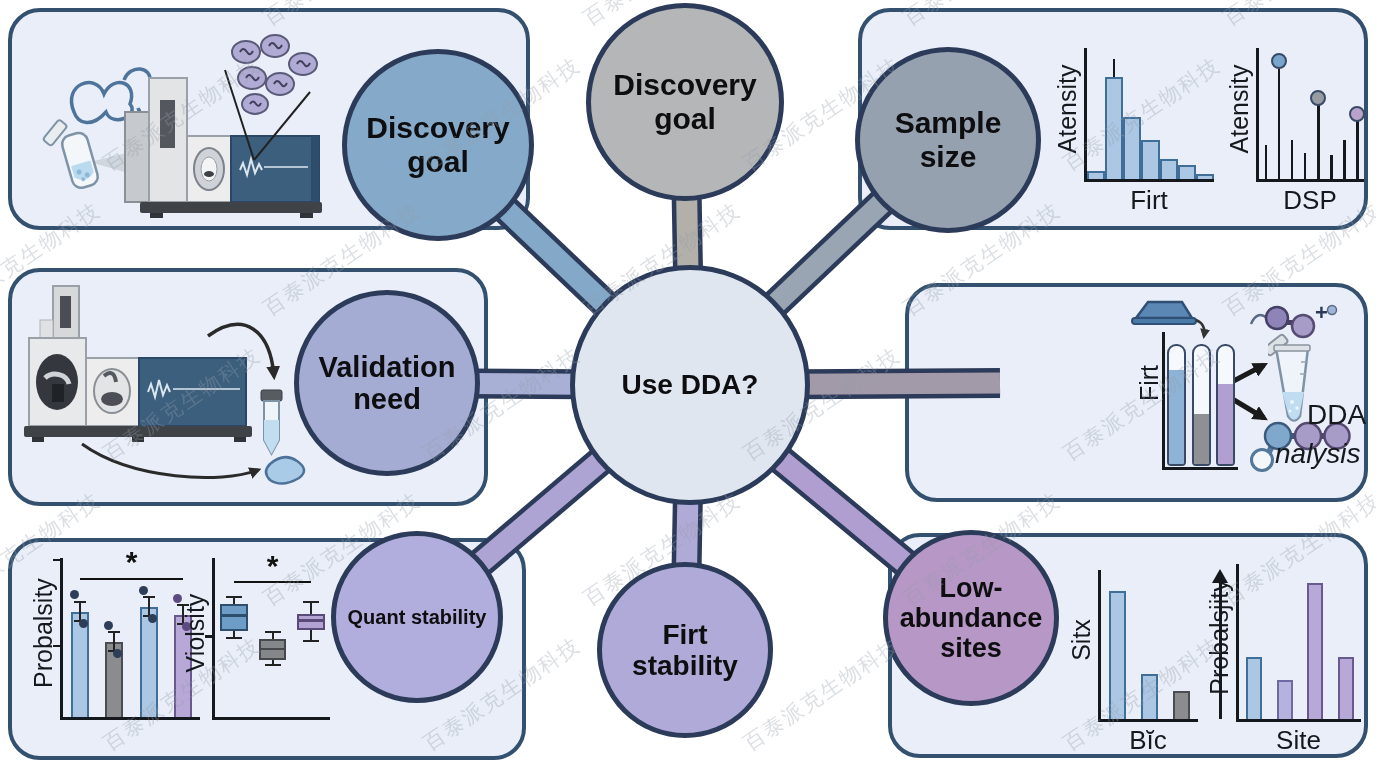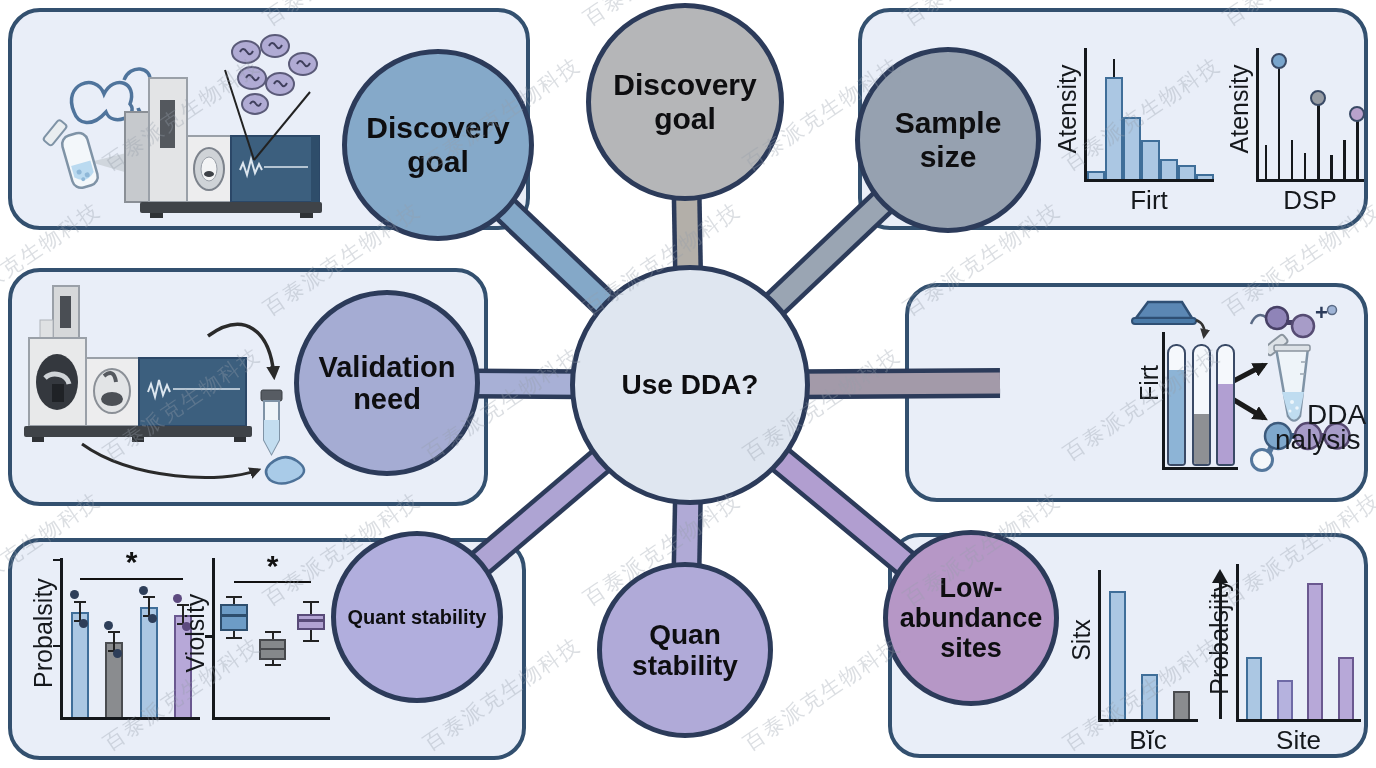--- a/index.html
+++ b/index.html
@@ -273,21 +273,21 @@
     <span class="flabel" style="left:398px;top:80px;margin-top:32px;">DDA</span>
     <svg class="illus" viewBox="0 0 102 60" style="left:341px;top:127px;width:102px;height:60px">
       <rect x="17" y="30" width="6" height="12" transform="rotate(25 20 36)" fill="#54779c"></rect>
       <circle cx="12" cy="46" r="10.5" fill="#f4f7fa" stroke="#54779c" stroke-width="3"></circle>
       <circle cx="28" cy="22" r="13" fill="#7fa8cc" stroke="#3c5a7c" stroke-width="2.5"></circle>
       <rect x="40" y="19" width="12" height="6" fill="#3c5a7c"></rect>
       <circle cx="58" cy="22" r="13" fill="#a79cc8" stroke="#55486f" stroke-width="2.5"></circle>
       <rect x="70" y="19" width="12" height="6" fill="#55486f"></rect>
       <circle cx="87" cy="22" r="12.5" fill="#a79cc8" stroke="#55486f" stroke-width="2.5"></circle>
     </svg>
-    <span class="flabel" style="left:366px;top:137px;">nalysis</span>
+    <span class="flabel" style="left:366px;top:151px;font-style:italic;">nalysis</span>
   </div>
 
   <div class="panel" style="left:888px;top:533px;width:480px;height:225px">
     <div class="chart ct-bars" style="left:172px;top:23px;width:140px;height:198px">
         <span class="ylab">Sitx</span>
         <span class="xlab">Bĭc</span>
         <div class="plot">
           <div style="position: absolute; left: 8%; width: 17.3333%; bottom: 0px; height: 86%; background: rgb(171, 199, 227); border-top: 2px solid rgb(63, 110, 153); border-right: 2px solid rgb(63, 110, 153); border-bottom: none; border-left: 2px solid rgb(63, 110, 153); border-image: initial; box-sizing: border-box;"></div>
           <div style="position: absolute; left: 41.3333%; width: 17.3333%; bottom: 0px; height: 30%; background: rgb(171, 199, 227); border-top: 2px solid rgb(63, 110, 153); border-right: 2px solid rgb(63, 110, 153); border-bottom: none; border-left: 2px solid rgb(63, 110, 153); border-image: initial; box-sizing: border-box;"></div>
           <div style="position: absolute; left: 74.6667%; width: 17.3333%; bottom: 0px; height: 19%; background: rgb(138, 140, 143); border-top: 2px solid rgb(74, 76, 80); border-right: 2px solid rgb(74, 76, 80); border-bottom: none; border-left: 2px solid rgb(74, 76, 80); border-image: initial; box-sizing: border-box;"></div>
@@ -335,21 +335,21 @@
   <div class="node" style="left: 855px; top: 47px; width: 186px; height: 186px; background: rgb(150, 161, 176);">
     <span class="lbl" style="font-size:30px">Sample size</span>
   </div>
   <div class="node" style="left: 294px; top: 290px; width: 186px; height: 186px; background: rgb(165, 172, 211);">
     <span class="lbl" style="font-size:29px">Validation need</span>
   </div>
   <div class="node" style="left: 331px; top: 531px; width: 172px; height: 172px; background: rgb(177, 174, 221);">
     <span class="lbl" style="font-size:20px">Quant stability</span>
   </div>
   <div class="node" style="left: 597px; top: 562px; width: 176px; height: 176px; background: rgb(176, 170, 216);">
-    <span class="lbl" style="font-size:28px">Quan stability</span>
+    <span class="lbl" style="font-size:28px">Firt stability</span>
   </div>
   <div class="node" style="left: 883px; top: 530px; width: 176px; height: 176px; background: rgb(182, 151, 198);">
     <span class="lbl" style="font-size:27px">Low-abundance sites</span>
   </div>
   <div class="node" id="center-node" style="left: 570px; top: 265px; width: 240px; height: 240px; border-width: 5px; background: rgb(223, 230, 240);">
     <span class="lbl" style="font-size:28px">Use DDA?</span>
   </div>
 
   <div id="wm-layer">
       <span class="wm" style="left: -70px; top: -45px;">百泰派克生物科技</span>

